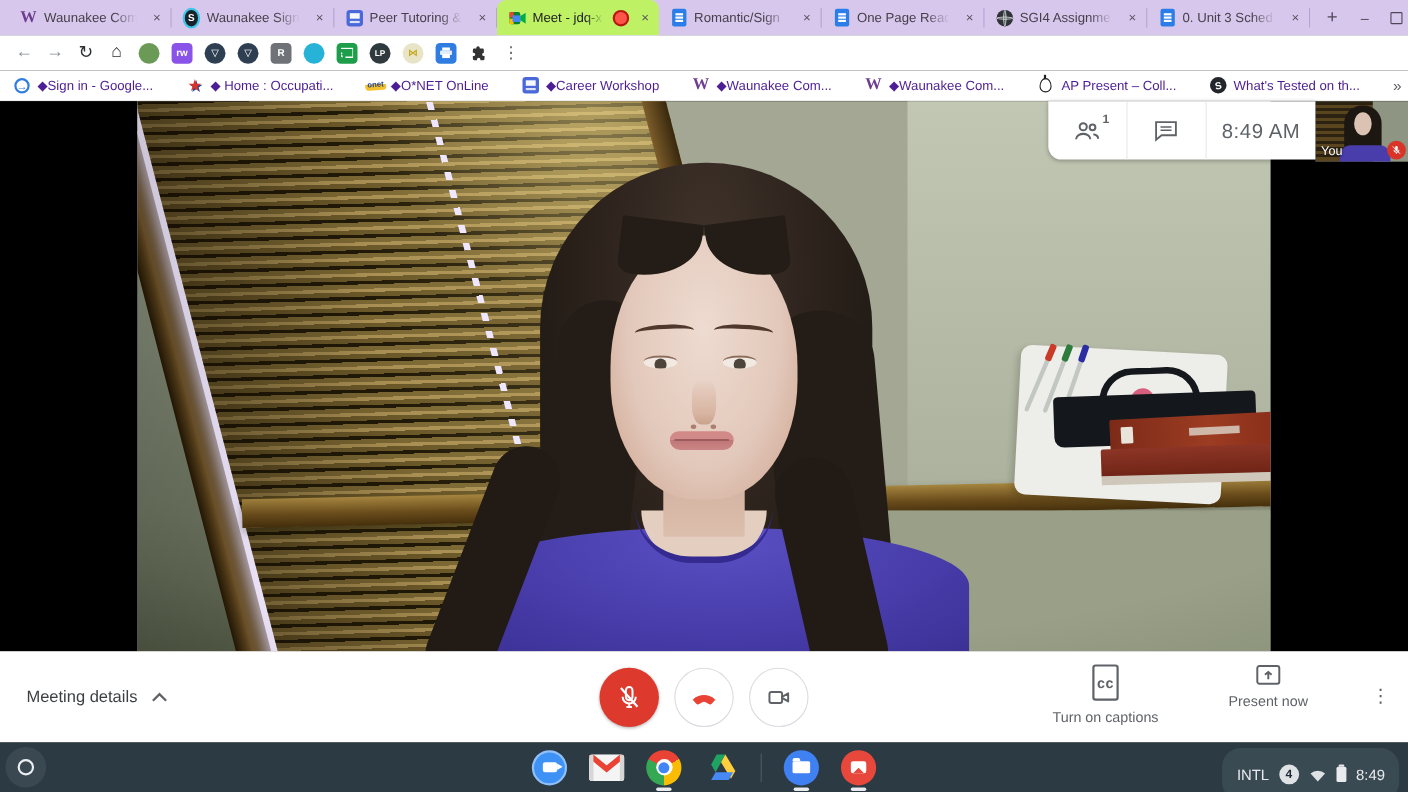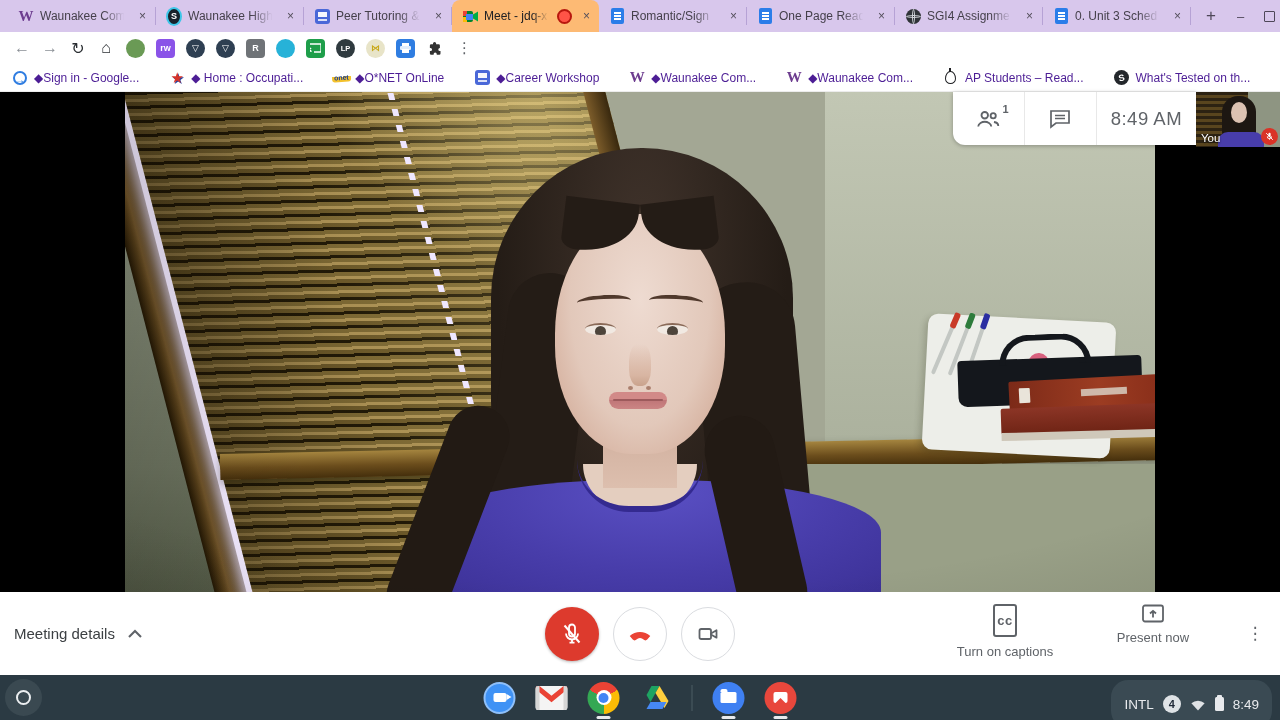--- a/index.html
+++ b/index.html
@@ -2,21 +2,21 @@
 <html><head>
 <meta charset="utf-8">
 <style>
   html,body{margin:0;padding:0}
   body{width:1280px;height:720px;position:relative;overflow:hidden;background:#000;
        font-family:"Liberation Sans","DejaVu Sans",sans-serif;-webkit-font-smoothing:antialiased}
   .abs{position:absolute}
   
   #tabstrip{top:0;left:0;width:1280px;height:32px;background:#d8c7ec;display:flex;align-items:flex-end}
   .tab{width:133px;height:32px;display:flex;align-items:center;gap:6px;padding:0 4px 0 10px;flex:none}
-  .tab.active{background:#fdba74;border-radius:8px 8px 0 0}
+  .tab.active{background:#bef264;border-radius:8px 8px 0 0}
   .tab-title{flex:1;font-size:12px;color:#45404b;white-space:nowrap;overflow:hidden;
     -webkit-mask-image:linear-gradient(90deg,#000 72%,transparent 96%);
     mask-image:linear-gradient(90deg,#000 72%,transparent 96%)}
   .tab.active .tab-title{color:#202124}
   .tab-close{width:17px;height:17px;border-radius:50%;display:flex;align-items:center;justify-content:center;
     font-size:12px;color:#55505c;flex:none}
   .vline{width:1px;height:18px;background:#b6a2d5;margin-bottom:7px;flex:none}
   .fav{width:16px;height:16px;flex:none;display:flex;align-items:center;justify-content:center}
   .fav-w{font-family:"Liberation Serif","DejaVu Serif",serif;font-weight:bold;font-size:15px;color:#6d3d8f}
   .fav-sky{width:15px;height:15px;border-radius:50%;background:#17222b;border:2px solid #3ec6e8;
@@ -157,21 +157,21 @@
   .sv-blinds{left:0;top:0;width:52px;height:55px;position:absolute;
     background:repeating-linear-gradient(180deg,#2c2212 0 3px,#59451e 3px 6px)}
   .sv-hair{left:26px;top:4px;width:34px;height:46px;border-radius:16px 16px 10px 10px;background:#1d1712;position:absolute}
   .sv-face{left:35px;top:10px;width:16px;height:21px;border-radius:50%;background:#dcc2b2;position:absolute}
   .sv-shirt{left:22px;top:40px;width:46px;height:15px;border-radius:10px 10px 0 0;background:#483dab;position:absolute}
   .sv-label{left:5px;bottom:3px;position:absolute;color:#fff;font-size:11.5px;text-shadow:0 1px 2px rgba(0,0,0,.7)}
   .sv-mic{right:2px;bottom:2px;width:17px;height:17px;border-radius:50%;background:#da3327;position:absolute;
     display:flex;align-items:center;justify-content:center}
   
   #meetbar{top:592px;left:0;width:1280px;height:83px;background:#fff}
-  #mdetails{left:14px;top:0;height:83px;display:flex;align-items:center;gap:12px}
+  #mdetails{left:24px;top:0;height:83px;display:flex;align-items:center;gap:12px}
   #mdetails span{font-size:15px;color:#3c4043}
   .callbtn{top:15px;width:54px;height:54px;border-radius:50%;display:flex;align-items:center;justify-content:center}
   .btn-red{left:545px;background:#dd3a2d;box-shadow:0 1px 3px rgba(0,0,0,.3)}
   .btn-white{background:#fff;border:1px solid #dadce0;box-sizing:border-box}
   .btn-hang{left:613px}.btn-cam{left:681px}
   .mb-action{top:12px;width:130px;display:flex;flex-direction:column;align-items:center;gap:7px}
   .mb-action span{font-size:13px;color:#5f6368;white-space:nowrap}
   #act-cc{left:940px}#act-present{left:1088px}
   .ccbox{width:24px;height:33px;border:2px solid #5f6368;border-radius:3px;display:flex;align-items:center;justify-content:center;
     font-size:8.5px;font-weight:bold;color:#5f6368;letter-spacing:.5px;box-sizing:border-box}
@@ -217,21 +217,21 @@
     <span class="fav fav-w">W</span>
     <span class="tab-title">Waunakee Com</span>
     <span class="tab-close">×</span>
   </div>
   <span class="vline"></span>
 
   <div class="tab">
     <span class="fav">
         <span class="fav-sky">S</span>
       </span>
-    <span class="tab-title">Waunakee High</span>
+    <span class="tab-title">Waunakee Sign</span>
     <span class="tab-close">×</span>
   </div>
   <span class="vline"></span>
 
   <div class="tab">
     <span class="fav">
         <span class="fav-class"></span>
       </span>
     <span class="tab-title">Peer Tutoring &amp;</span>
     <span class="tab-close">×</span>
@@ -367,21 +367,21 @@
     <span class="bm-label">◆Waunakee Com...</span>
   </div>
   <div class="bm">
     <span class="bmi fav-w">W</span>
     <span class="bm-label">◆Waunakee Com...</span>
   </div>
   <div class="bm">
     <span class="bmi">
         <span class="bmi-acorn"></span>
       </span>
-    <span class="bm-label">AP Students – Read...</span>
+    <span class="bm-label">AP Present – Coll...</span>
   </div>
   <div class="bm">
     <span class="bmi">
         <span class="bmi-dark"></span>
       </span>
     <span class="bm-label">What's Tested on th...</span>
   </div>
   <span id="bm-overflow">»</span>
 </div>
 

